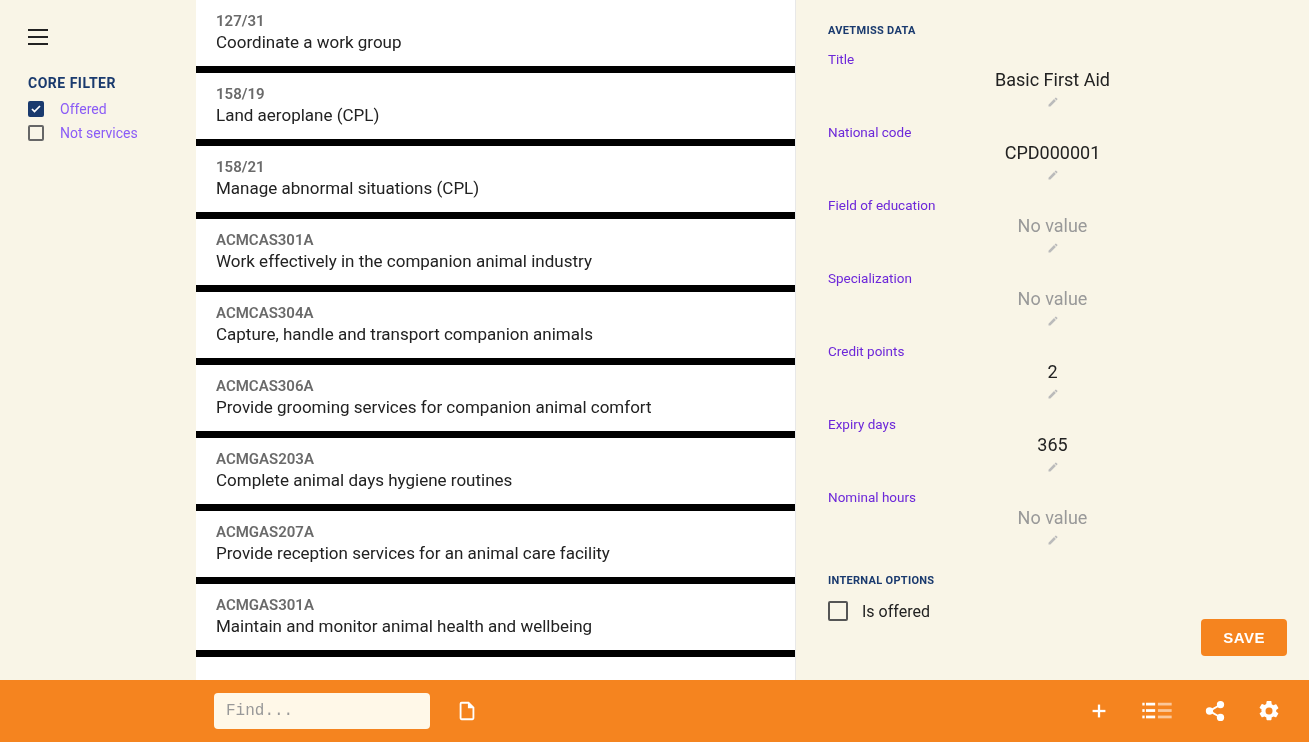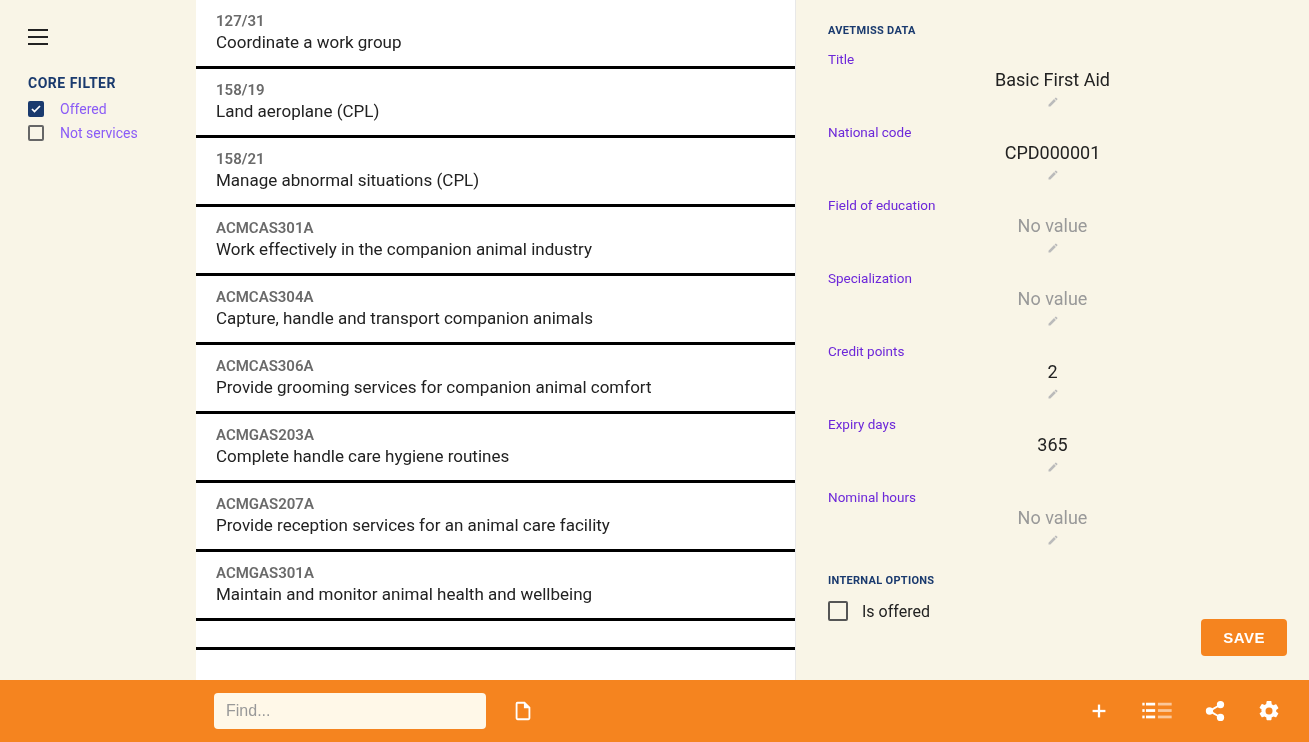--- a/index.html
+++ b/index.html
@@ -109,21 +109,21 @@
     .list-scroll::-webkit-scrollbar-track {
       background: #f0f0f0;
     }
     .list-scroll::-webkit-scrollbar-thumb {
       background: #c8c8c8;
       border-radius: 4px;
     }
 
     .list-item {
       padding: 12px 20px 14px;
-      border-bottom: 3px solid #000000;
+      border-bottom: 7px solid #000000;
       cursor: pointer;
     }
 
     .item-code {
       font-size: 15px;
       font-weight: 600;
       color: #6a6a6a;
       margin-bottom: 2px;
     }
 
@@ -230,28 +230,29 @@
       left: 0;
       right: 0;
       height: 62px;
       background: #f5841f;
       display: flex;
       align-items: center;
       padding: 0 28px 0 214px;
     }
 
     .search-box {
-      width: 272px;
+      width: 216px;
       height: 36px;
       border: none;
       border-radius: 4px;
       padding: 0 12px;
       font-size: 16px;
       background: #fff8e8;
       color: #333;
+      font-family: Liberation Mono, monospace;
     }
     .search-box::placeholder{
       color:#999;
     }
 
     .find-icon-button {
       margin-left: 24px;
       width: 26px;
       height: 26px;
       display: flex;
@@ -327,21 +328,21 @@
         <div class="list-item">
           <div class="item-code">ACMCAS304A</div>
           <div class="item-title">Capture, handle and transport companion animals</div>
         </div>
         <div class="list-item">
           <div class="item-code">ACMCAS306A</div>
           <div class="item-title">Provide grooming services for companion animal comfort</div>
         </div>
         <div class="list-item">
           <div class="item-code">ACMGAS203A</div>
-          <div class="item-title">Complete handle care hygiene routines</div>
+          <div class="item-title">Complete animal days hygiene routines</div>
         </div>
         <div class="list-item">
           <div class="item-code">ACMGAS207A</div>
           <div class="item-title">Provide reception services for an animal care facility</div>
         </div>
         <div class="list-item">
           <div class="item-code">ACMGAS301A</div>
           <div class="item-title">Maintain and monitor animal health and wellbeing</div>
         </div>
         <div class="list-item"></div>

